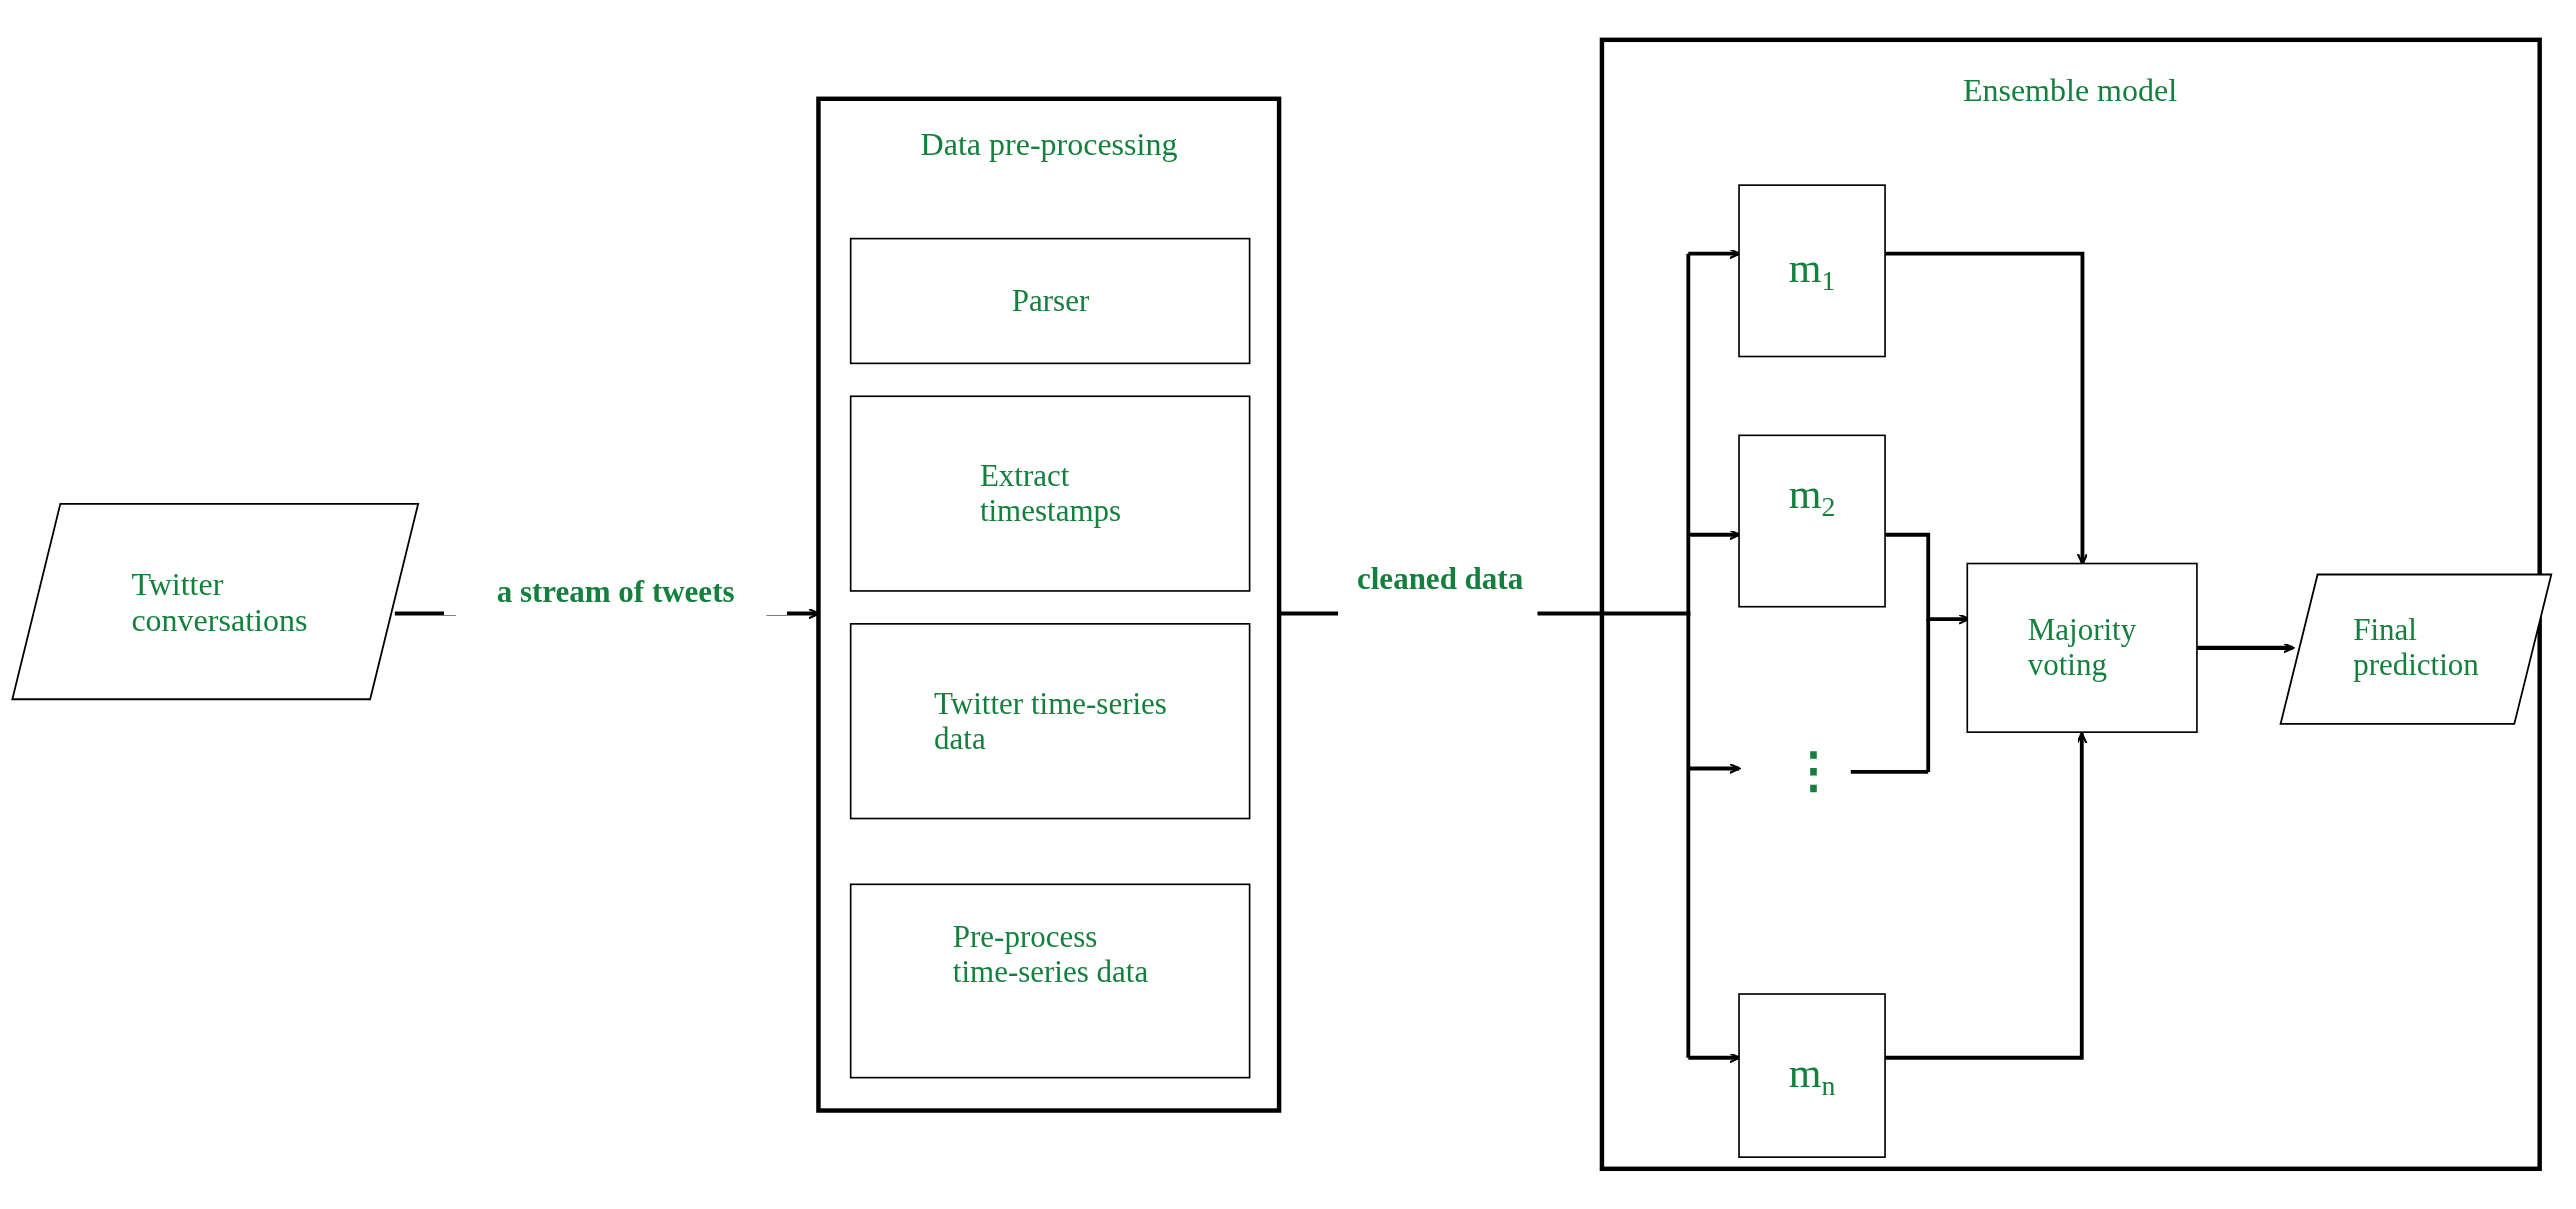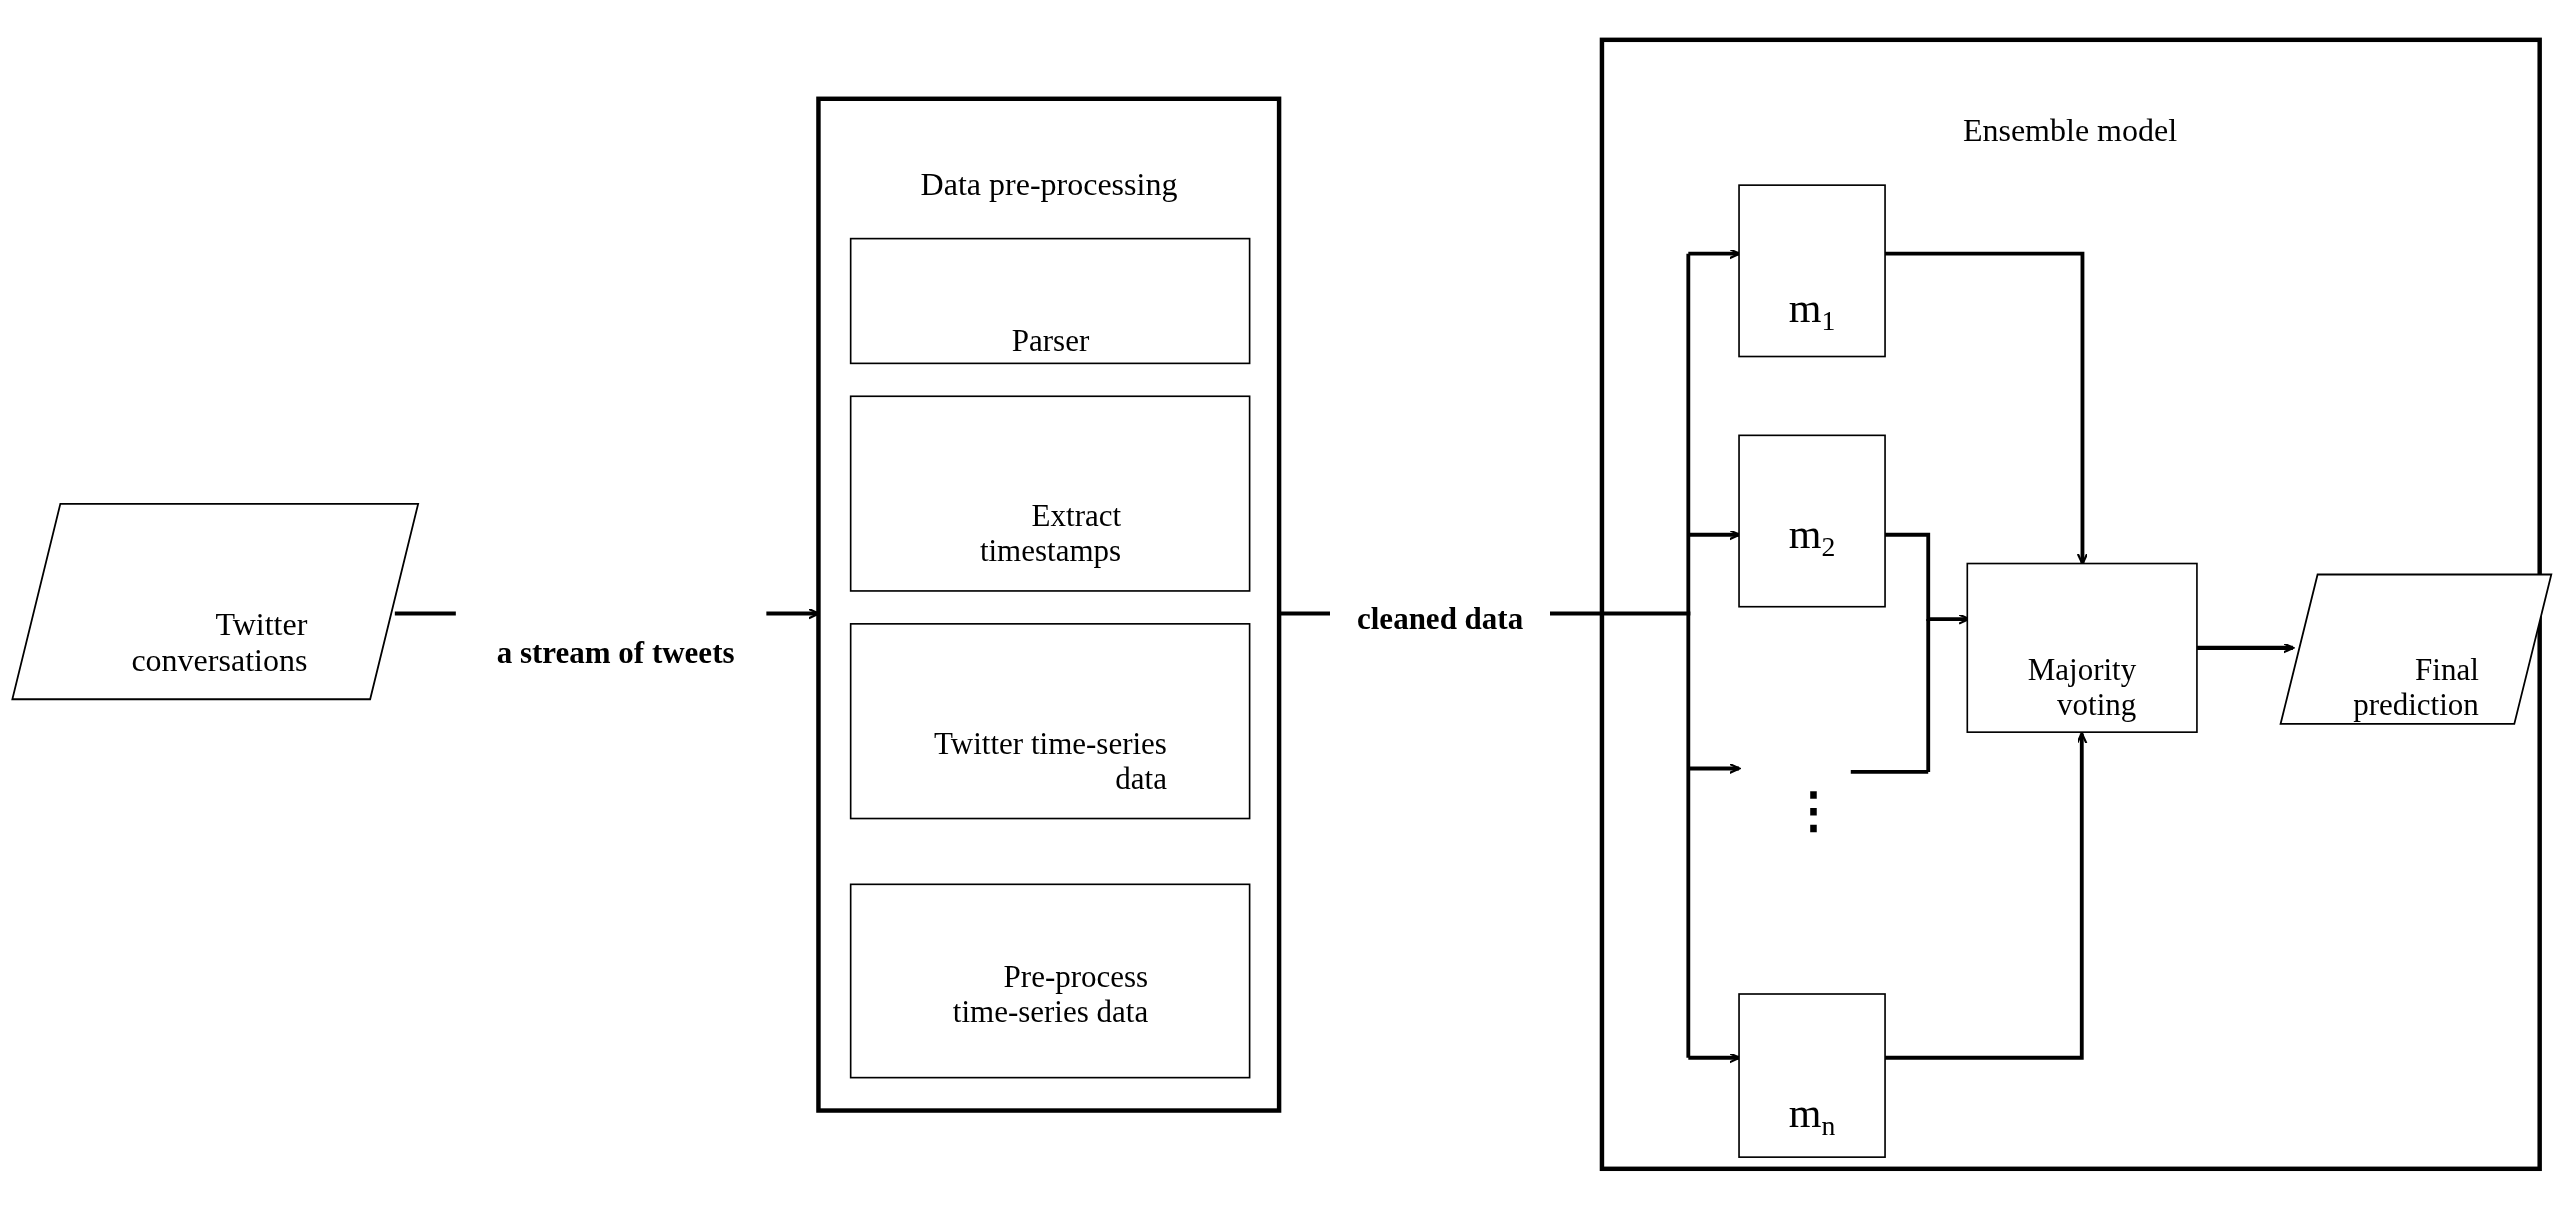--- a/index.html
+++ b/index.html
@@ -1,22 +1,22 @@
 <!DOCTYPE html>
 <html style="font-size:11px"><head>
 <meta charset="utf-8">
 <style>
   html,body{margin:0;padding:0;background:#fff;}
   body{width:2576px;height:1210px;overflow:hidden;
        font-family:"Liberation Serif","DejaVu Serif",serif;}
   #stage{position:relative;width:2576px;height:1210px;background:#ffffff;}
   svg.layer{position:absolute;left:0;top:0;width:2576px;height:1210px;}
   .lbl{position:absolute;display:flex;align-items:center;justify-content:center;
-       text-align:right;color:#000000;line-height:1.12;
-       font-family:"Liberation Serif","DejaVu Serif",serif;margin-top:40px;}
+       text-align:left;color:#15803d;line-height:1.12;
+       font-family:"Liberation Serif","DejaVu Serif",serif;}
   .edge-lbl{font-weight:bold;background:#ffffff;padding:0 4.1px;}
   .sub{font-size:0.66em;vertical-align:-0.28em;}
 </style>
 </head>
 <body>
 
 <div id="stage">
 
   <svg class="layer" viewBox="0 0 3758 1765">
     <defs>
@@ -69,21 +69,21 @@
     <polygon points="3381,838 3722,838 3668,1056 3327,1056" fill="#ffffff" stroke="#000000" stroke-width="2.6"></polygon>
   </svg>
 
   <div class="lbl" style="left:27.4px;top:548px;width:384px;height:110px;font-size:32px;">
     <div>
       <div>Twitter</div>
       <div>conversations</div>
     </div>
   </div>
 
-  <div class="lbl edge-lbl" style="left:444px;top:591px;width:335px;height:45px;font-size:31px;">a stream of tweets</div>
+  <div class="lbl edge-lbl" style="left:444px;top:570px;width:335px;height:45px;font-size:31px;">a stream of tweets</div>
 
   <div class="lbl" style="left:851px;top:239px;width:399px;height:125px;font-size:31px;">
     <div>
       <div>Parser</div>
     </div>
   </div>
 
   <div class="lbl" style="left:826px;top:123px;width:446px;height:44px;font-size:32px;">Data pre-processing</div>
 
   <div class="lbl" style="left:851px;top:396px;width:399px;height:195px;font-size:31px;">

